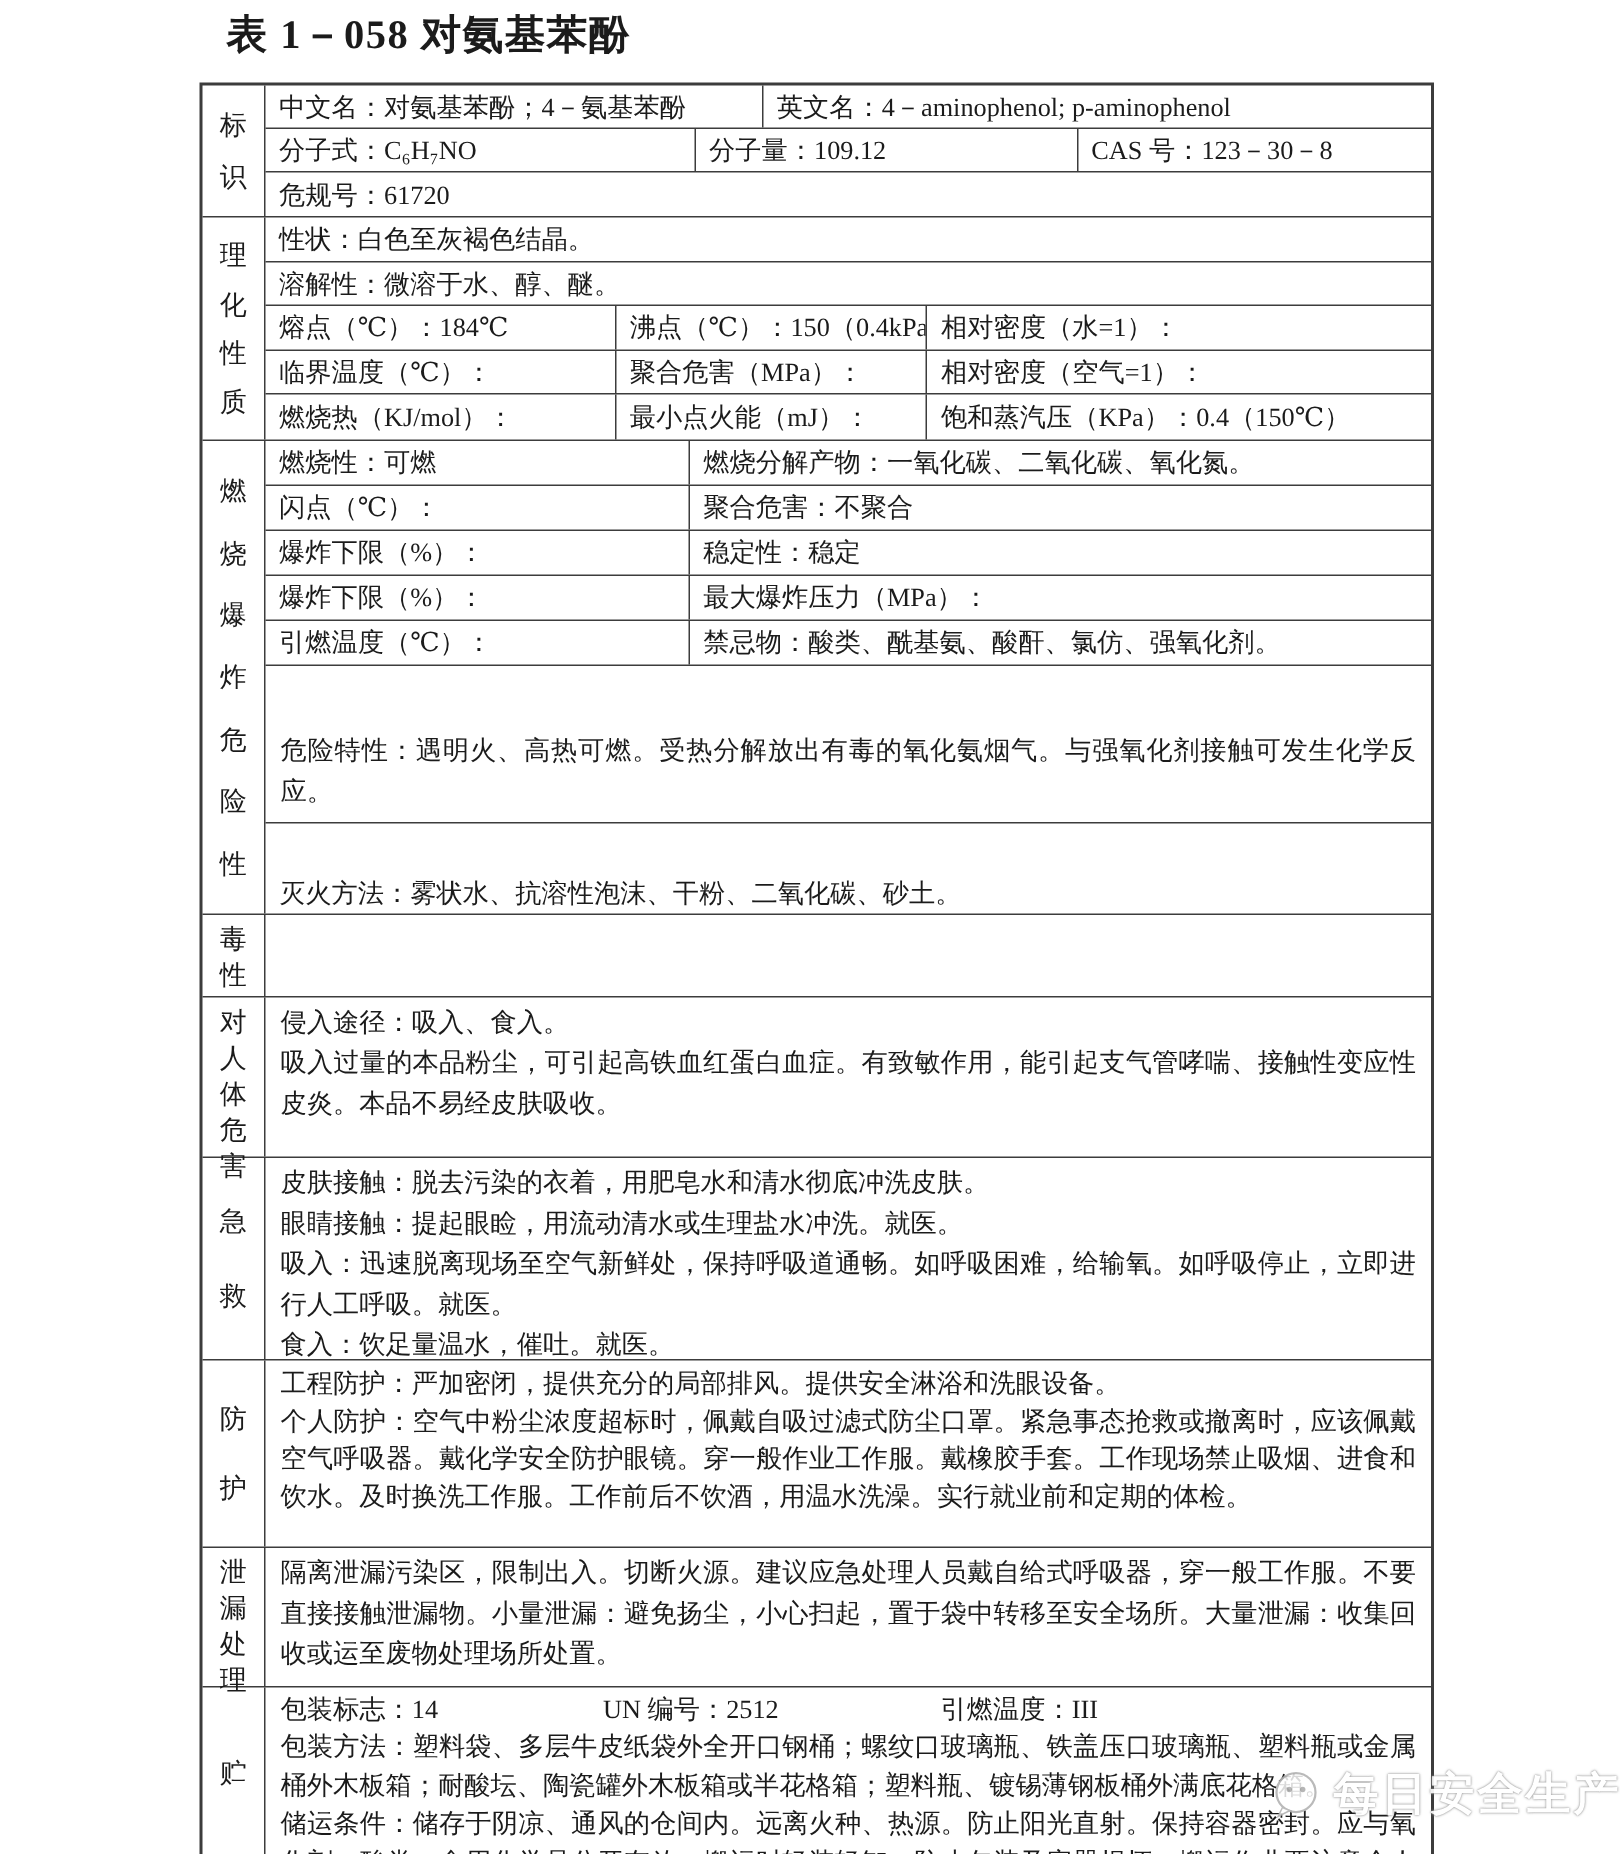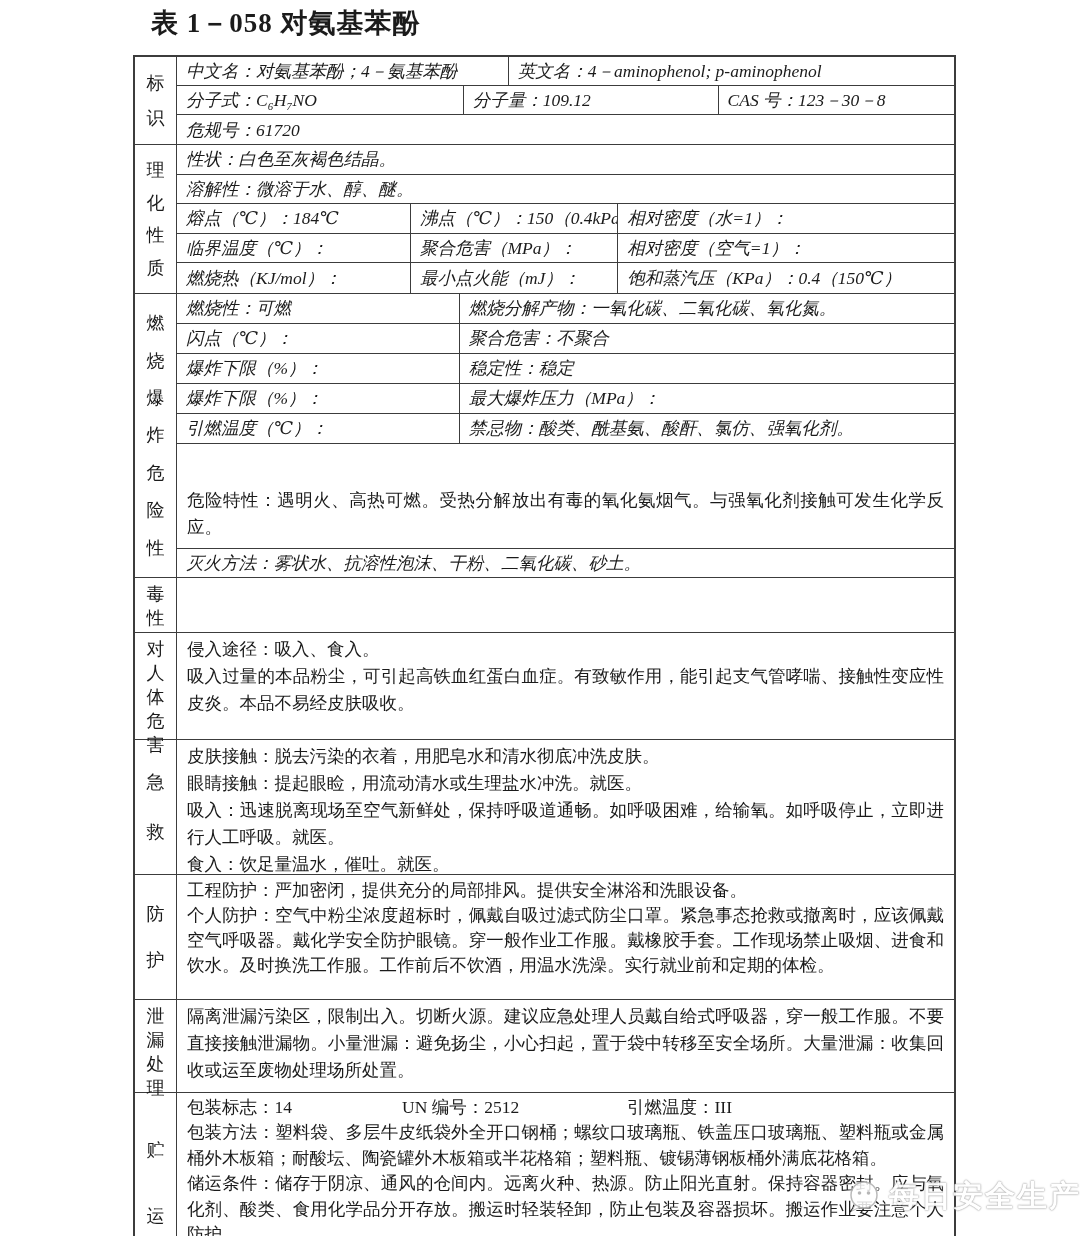--- a/index.html
+++ b/index.html
@@ -28,36 +28,36 @@
     justify-content:space-evenly; align-items:center;
     font-size:18px; padding:4px 0;
   }
   .content-col { flex:1 1 auto; display:flex; flex-direction:column; min-width:0; }
   .row { display:flex; border-bottom:1.5px solid #3c3c3c; }
   .row:last-child { border-bottom:none; }
   .cell {
     display:flex; align-items:center;
     padding:0 9px; font-size:17.5px;
     border-right:1.5px solid #3c3c3c;
-    white-space:nowrap; overflow:hidden;font-style:italic;
+    white-space:nowrap; overflow:hidden;
   }
   .cell:last-child { border-right:none; }
   .grow { flex:1 1 auto;text-align:right; }
   .textblock {
     padding:3px 10px 0 10px;
     font-size:17.5px; line-height:27px;
     text-align:justify;
   }
   .tb-line { display:block; }
   
   .sec-id .row { height:29px; }
   .sec-phys .row { height:29.6px; }
   .sec-fire .row-std { height:30px; }
   .sec-fire .row-hazard { height:65px;margin-top:40px; }
-  .sec-fire .row-ext { height:28px; }
+  .sec-fire .row-ext { height:28px;margin-top:32px; }
   .sec-tox { height:55px; }
   .sec-health { height:107px; }
   .sec-aid { height:135px; }
   .sec-prot { height:125px; }
   .sec-prot .textblock { line-height:25px; }
   .sec-leak { height:93px; }
   .sec-storage { height:180px; }
   .sec-storage .textblock { line-height:25.5px; padding-top:2px; }
   .pack-line { display:flex; }
   .pack-mark  { display:inline-block; width:215px; }

